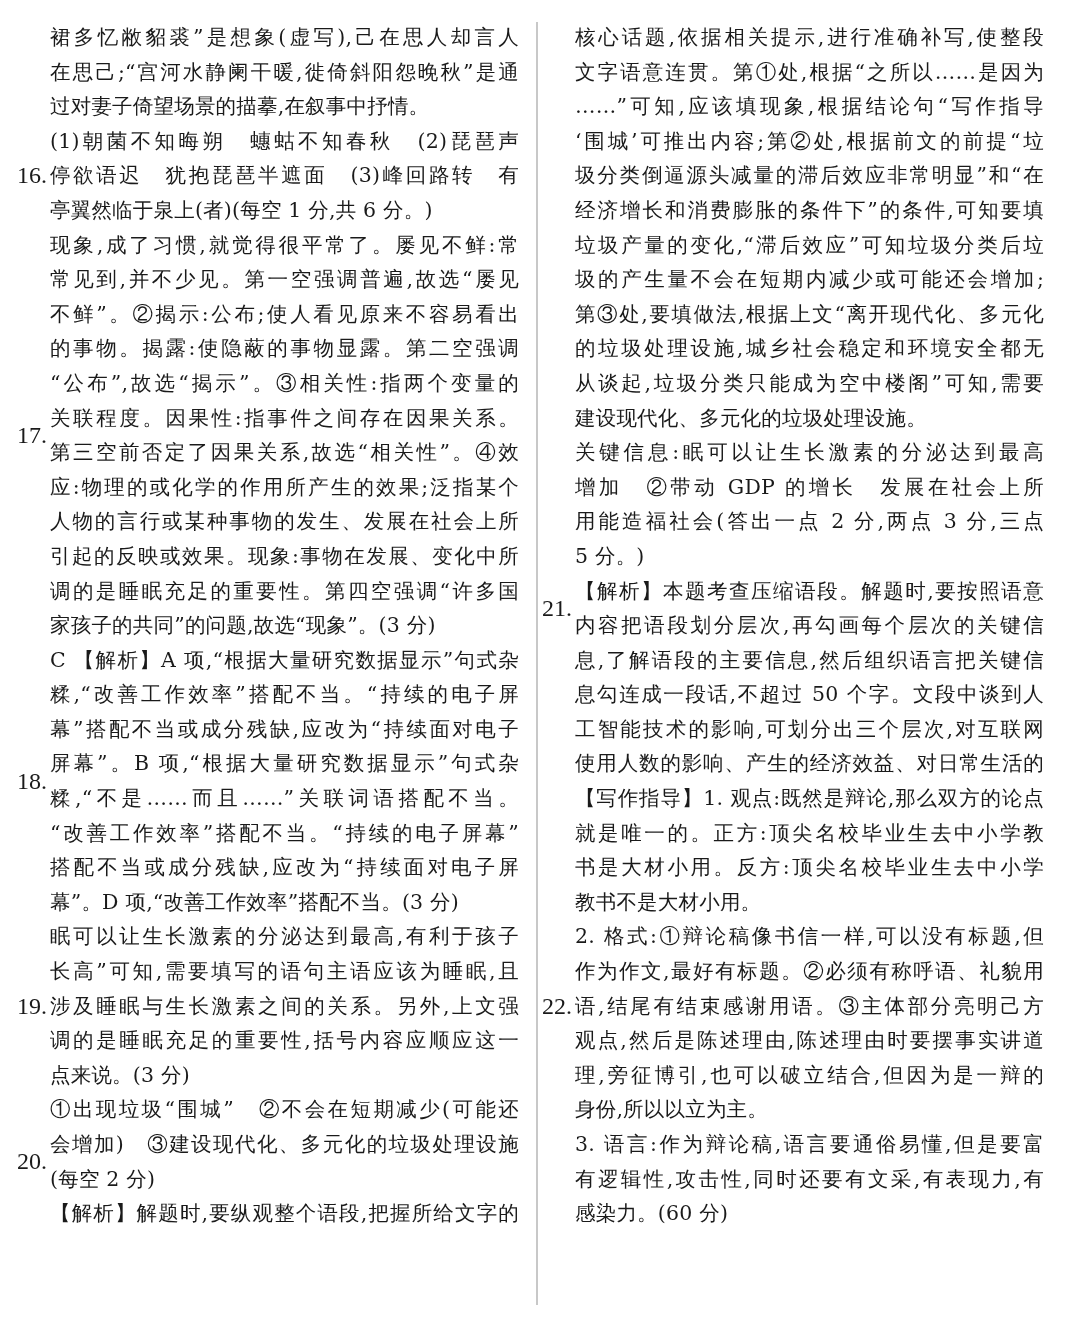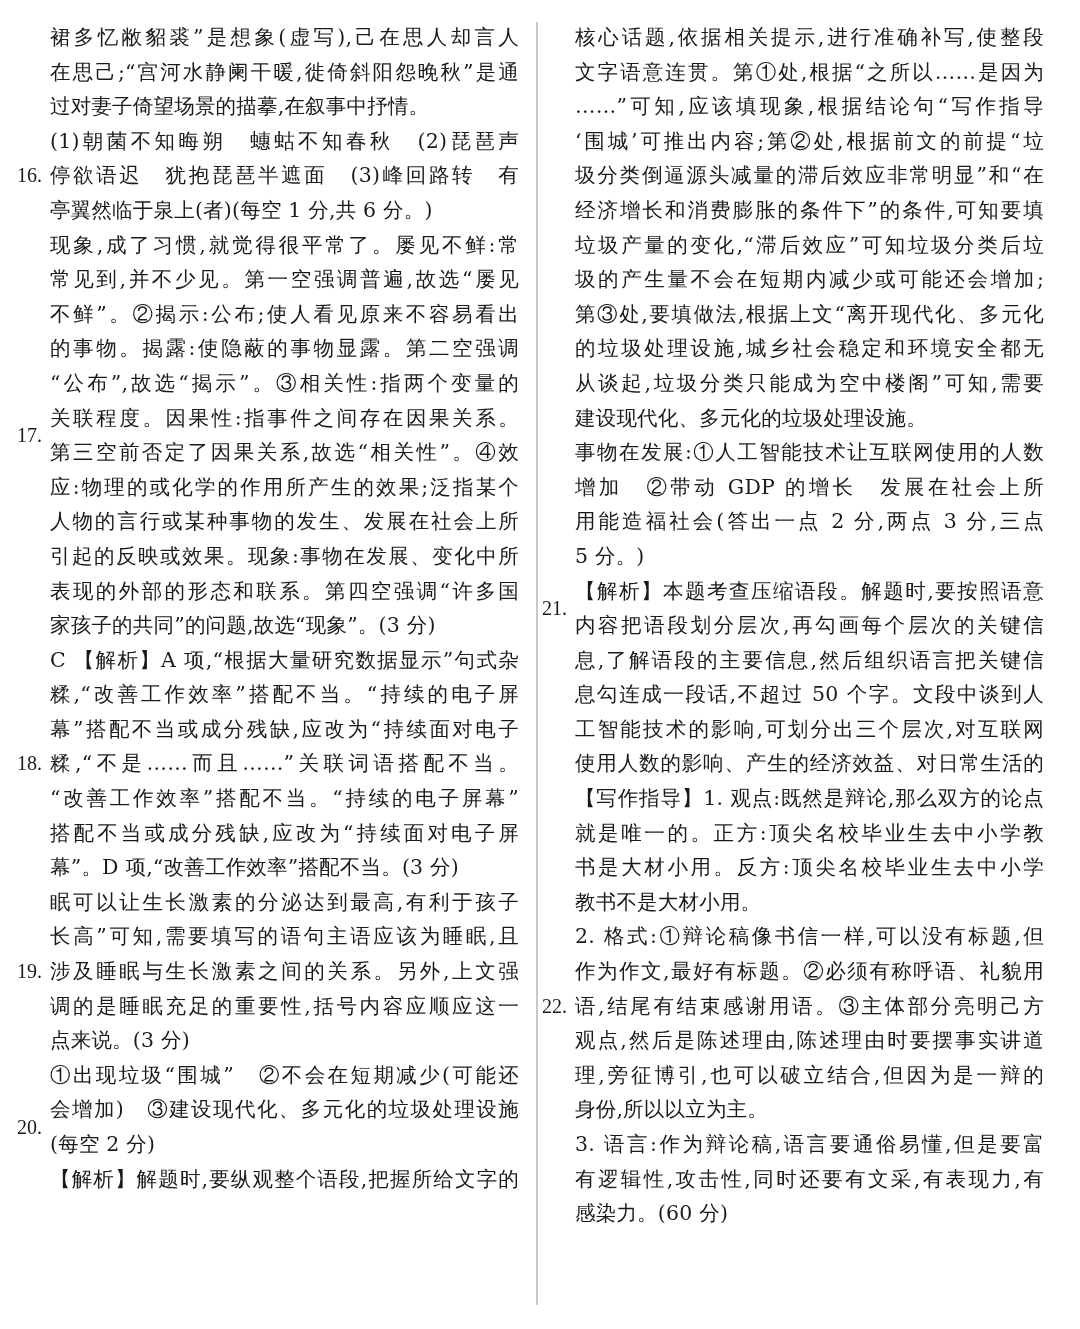--- a/index.html
+++ b/index.html
@@ -41,21 +41,21 @@
       height: 1283px;
       background: #c8c8c8;
     }
     .item {
       display: flex;
       align-items: center;
     }
     .num {
       flex: 0 0 33px;
       width: 33px;
-      font-size: 20px;
+      font-size: 24px;
       line-height: 34.6px;
       white-space: nowrap;
       font-family: "Liberation Serif", "DejaVu Serif", serif;
     }
     .body {
       flex: 1 1 auto;
     }
     .line {
       display: block;
       font-size: 20.5px;
@@ -111,31 +111,32 @@
         <span class="line">现象,成了习惯,就觉得很平常了。屡见不鲜:常</span>
         <span class="line">常见到,并不少见。第一空强调普遍,故选“屡见</span>
         <span class="line">不鲜”。②揭示:公布;使人看见原来不容易看出</span>
         <span class="line">的事物。揭露:使隐蔽的事物显露。第二空强调</span>
         <span class="line">“公布”,故选“揭示”。③相关性:指两个变量的</span>
         <span class="line">关联程度。因果性:指事件之间存在因果关系。</span>
         <span class="line">第三空前否定了因果关系,故选“相关性”。④效</span>
         <span class="line">应:物理的或化学的作用所产生的效果;泛指某个</span>
         <span class="line">人物的言行或某种事物的发生、发展在社会上所</span>
         <span class="line">引起的反映或效果。现象:事物在发展、变化中所</span>
-        <span class="line">表现的外部的形态和联系。第四空强调“许多国</span>
+        <span class="line">调的是睡眠充足的重要性。第四空强调“许多国</span>
         <span class="line last">家孩子的共同”的问题,故选“现象”。(3 分)</span>
       </div>
     </div>
 
     <div class="item">
       <div class="num">18.</div>
       <div class="body">
         <span class="line">C 【解析】A 项,“根据大量研究数据显示”句式杂</span>
         <span class="line">糅,“改善工作效率”搭配不当。“持续的电子屏</span>
         <span class="line">幕”搭配不当或成分残缺,应改为“持续面对电子</span>
+        <span class="line">屏幕”。B 项,“根据大量研究数据显示”句式杂</span>
         <span class="line">糅,“不是……而且……”关联词语搭配不当。</span>
         <span class="line">“改善工作效率”搭配不当。“持续的电子屏幕”</span>
         <span class="line">搭配不当或成分残缺,应改为“持续面对电子屏</span>
         <span class="line last">幕”。D 项,“改善工作效率”搭配不当。(3 分)</span>
       </div>
     </div>
 
     <div class="item">
       <div class="num">19.</div>
       <div class="body">
@@ -176,21 +177,21 @@
         <span class="line">第③处,要填做法,根据上文“离开现代化、多元化</span>
         <span class="line">的垃圾处理设施,城乡社会稳定和环境安全都无</span>
         <span class="line">从谈起,垃圾分类只能成为空中楼阁”可知,需要</span>
         <span class="line last">建设现代化、多元化的垃圾处理设施。</span>
       </div>
     </div>
 
     <div class="item">
       <div class="num">21.</div>
       <div class="body">
-        <span class="line">事物在发展:①人工智能技术让互联网使用的人数</span>
+        <span class="line">关键信息:眠可以让生长激素的分泌达到最高</span>
         <span class="line">增加　②带动 GDP 的增长　发展在社会上所</span>
         <span class="line">用能造福社会(答出一点 2 分,两点 3 分,三点</span>
         <span class="line last">5 分。)</span>
         <span class="line">【解析】本题考查压缩语段。解题时,要按照语意</span>
         <span class="line">内容把语段划分层次,再勾画每个层次的关键信</span>
         <span class="line">息,了解语段的主要信息,然后组织语言把关键信</span>
         <span class="line">息勾连成一段话,不超过 50 个字。文段中谈到人</span>
         <span class="line">工智能技术的影响,可划分出三个层次,对互联网</span>
         <span class="line">使用人数的影响、产生的经济效益、对日常生活的</span>
       </div>

